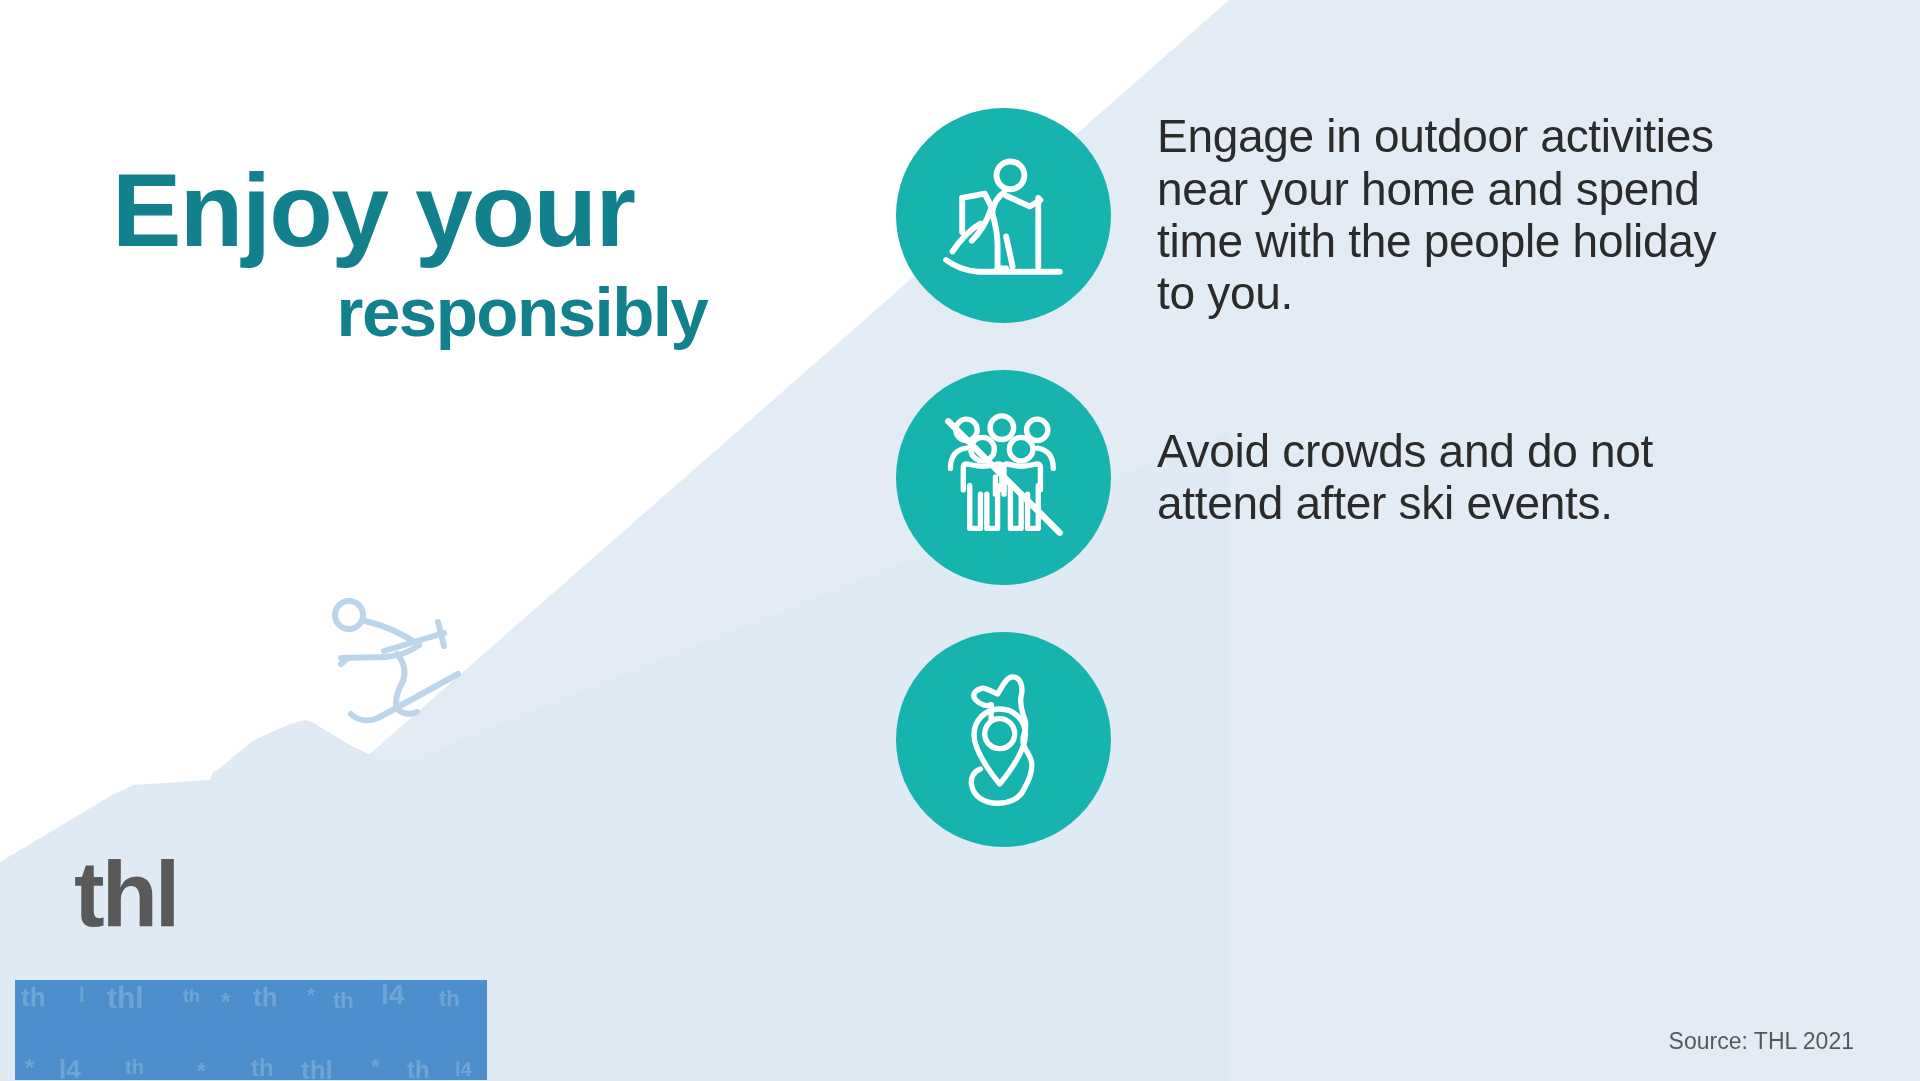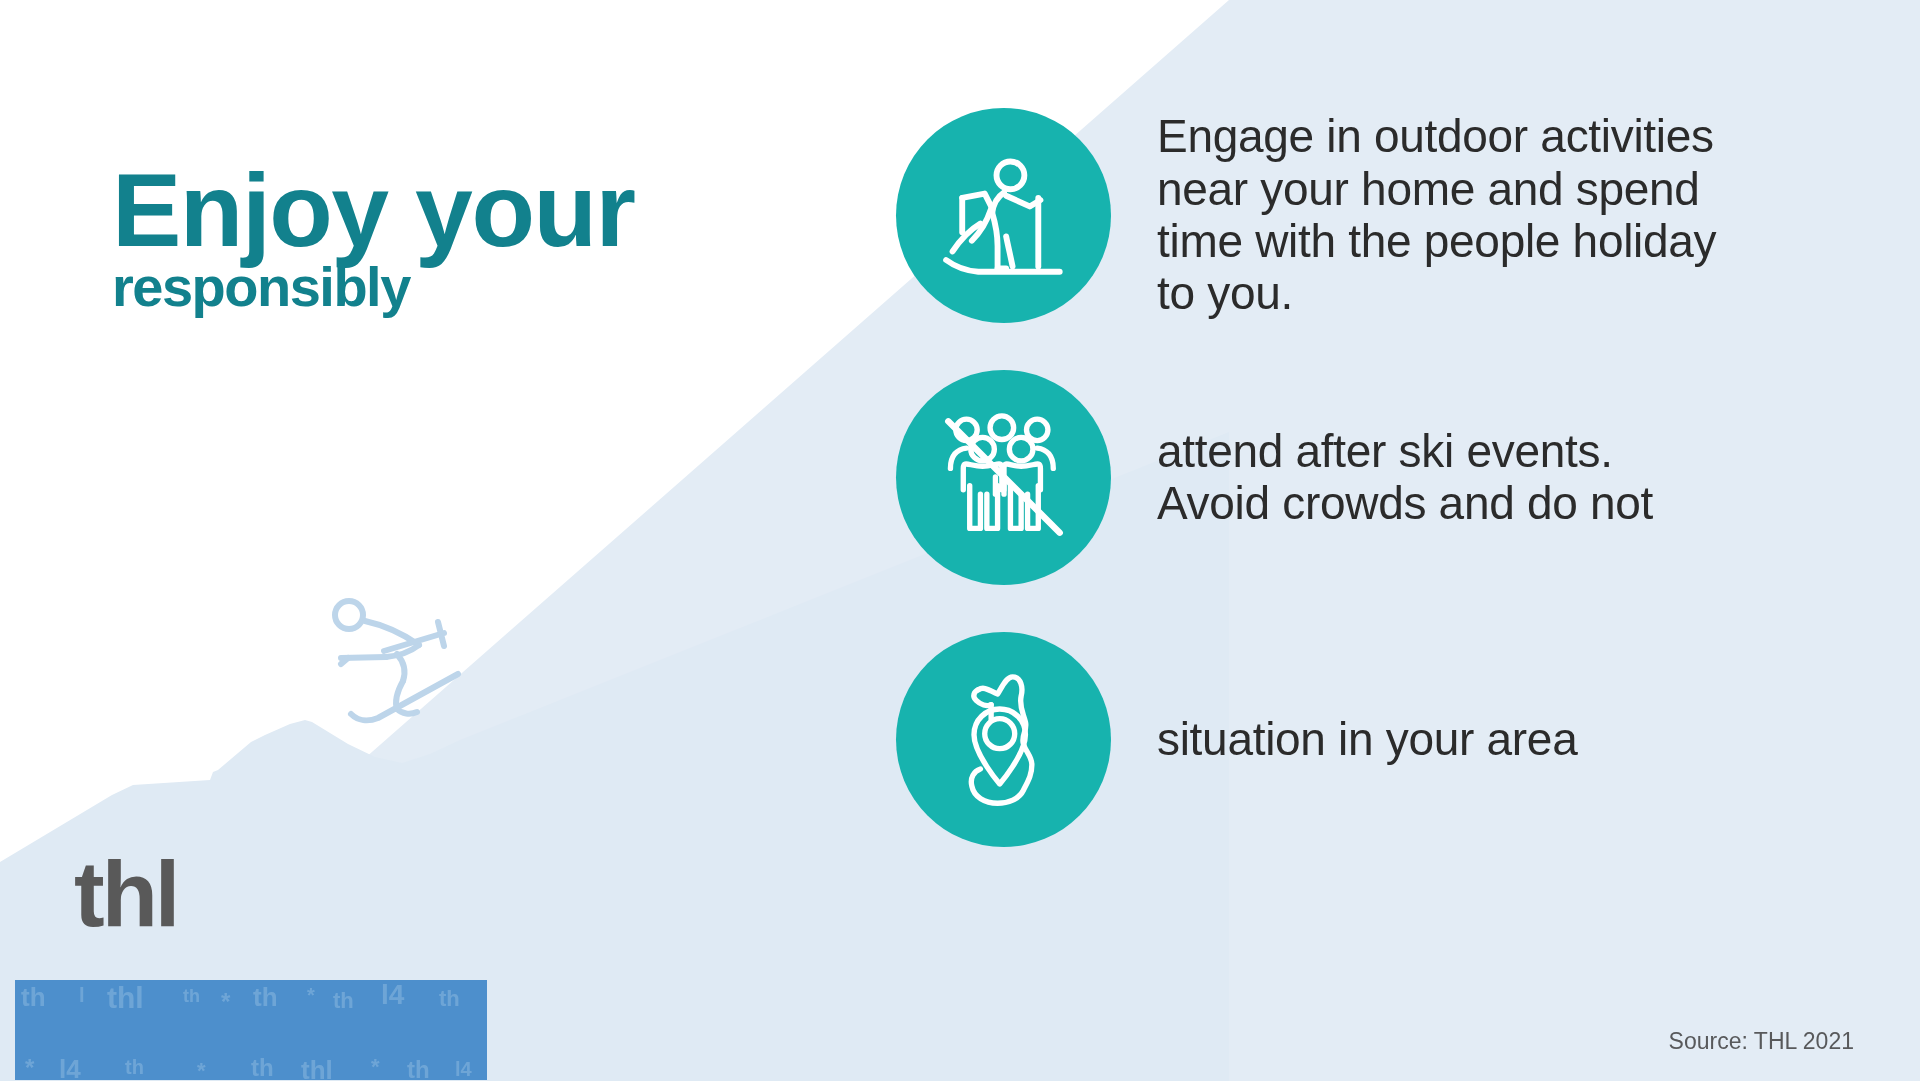--- a/index.html
+++ b/index.html
@@ -46,21 +46,21 @@
     font-weight: 700;
     letter-spacing: -1.5px;
     line-height: 0.95;
   }
   .headline .line {
     display: block;
     white-space: nowrap;
   }
   .headline .l1 { font-size: 104px; }
   .headline .l2 { font-size: 104px; }
-  .headline .l3 { font-size: 56px; margin-top: 0; }
+  .headline .l3 { font-size: 69px; margin-top: 20px; text-align: center; }
 
   .skier-watermark {
     position: absolute;
     left: 318px;
     top: 588px;
     width: 190px;
     height: 150px;
   }
 
   .thl-logo {
@@ -260,22 +260,22 @@
             <path d="M92,86 L92,118 L102,118 L102,78"></path>
 
             <path d="M62,70 L62,86"></path>
             <path d="M70,74 L70,86"></path>
 
             <path d="M18,18 L122,122" stroke-width="6"></path>
           </g>
         </svg>
       </div>
       <div class="tip-text">
+        <span class="tline">Avoid crowds and do not</span>
         <span class="tline">attend after ski events.</span>
-        <span class="tline">Avoid crowds and do not</span>
       </div>
     </div>
 
     <div class="tip-row">
       <div class="tip-icon">
         <svg viewBox="0 0 140 140" width="150" height="150">
           <g fill="none" stroke="#ffffff" stroke-width="5" stroke-linecap="round" stroke-linejoin="round">
 
             <path d="M46,24 C52,20 58,26 64,28 C68,22 72,12 78,12
                      C86,12 88,22 86,30 C84,40 88,46 90,54
@@ -285,20 +285,19 @@
             <path d="M46,24 C42,26 40,30 44,34 C48,38 54,40 58,38"></path>
             <path d="M58,38 L58,52"></path>
 
             <path d="M66,112 C66,112 42,84 42,66 C42,52 53,42 66,42
                      C79,42 90,52 90,66 C90,84 66,112 66,112 Z"></path>
             <circle cx="66" cy="65" r="14"></circle>
           </g>
         </svg>
       </div>
       <div class="tip-text">
-        <span class="tline">situation in your area</span>
       </div>
     </div>
   </div>
 
   <div class="source">Source: THL 2021</div>
 
 </div>
 
 </body></html>

